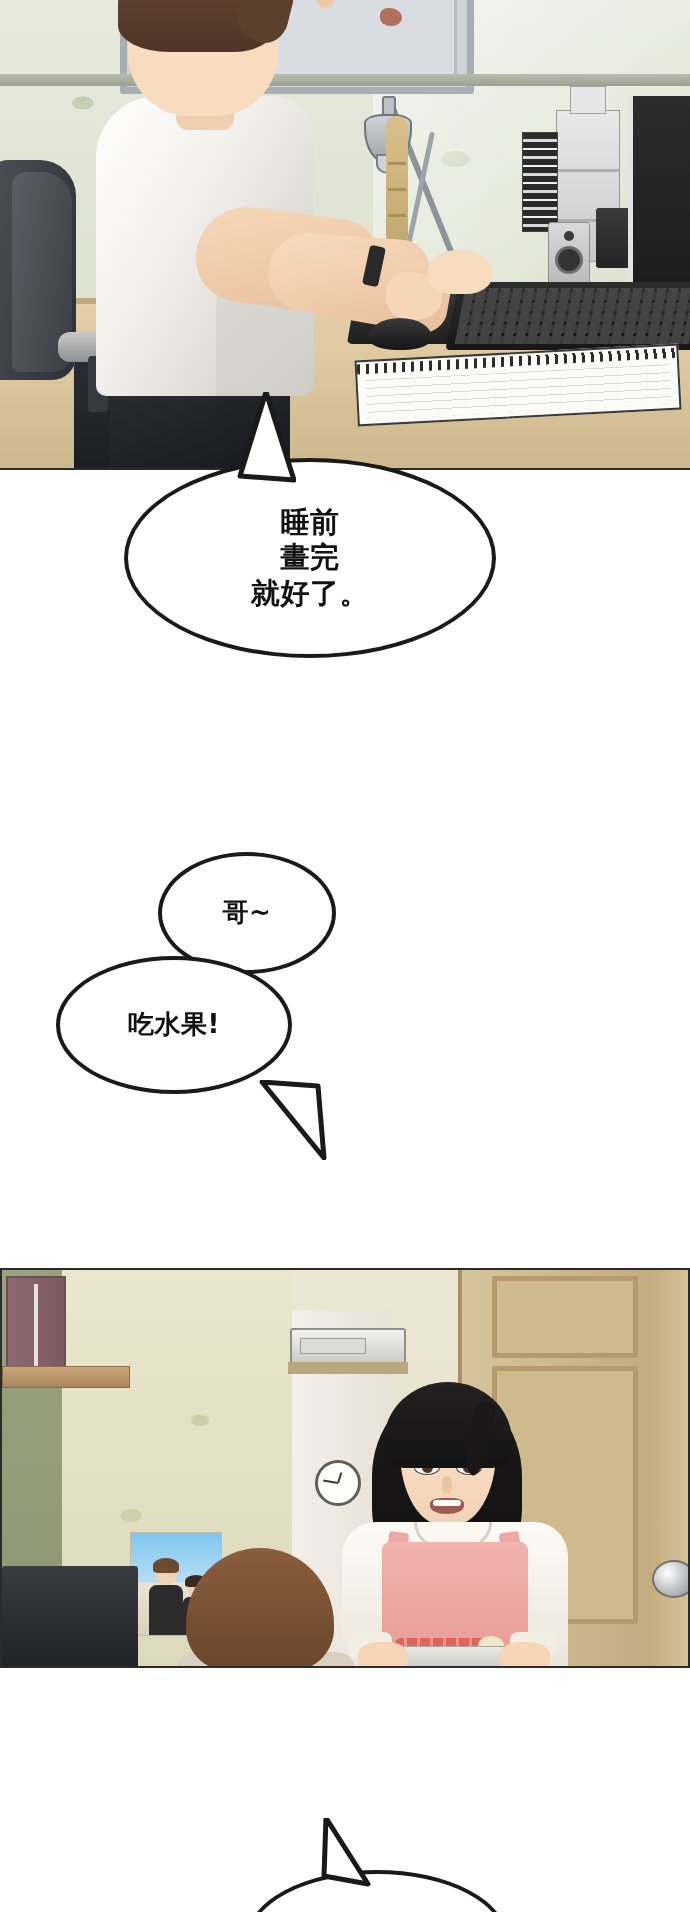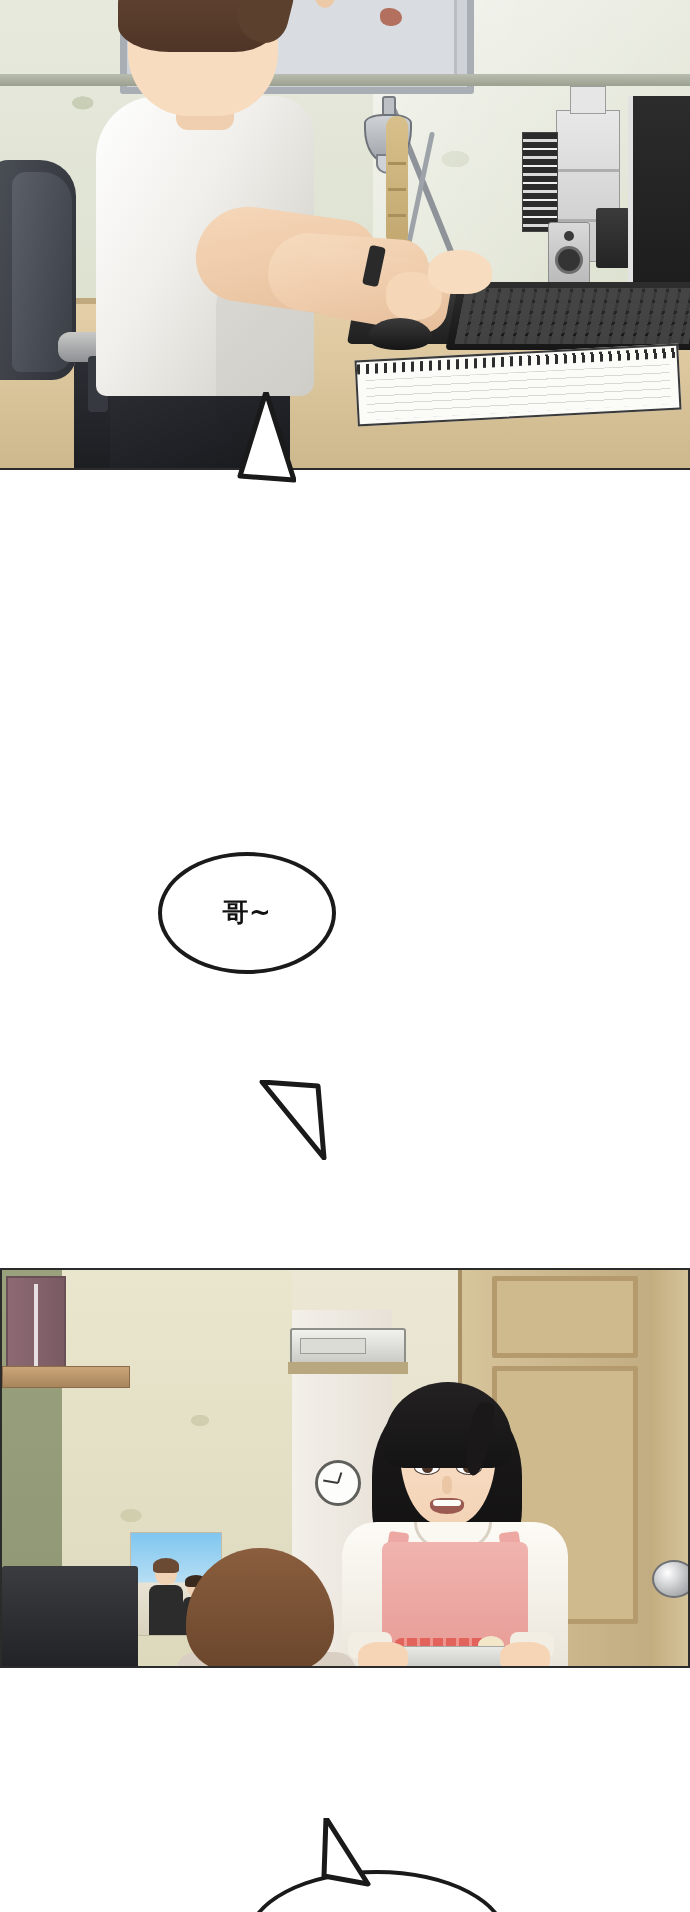--- a/index.html
+++ b/index.html
@@ -562,25 +562,33 @@
     <div class="notepad">
       <div class="rings"></div>
       <div class="lines"></div>
     </div>
   </div>
 
   <svg id="tail-sleep" class="tail-spike" viewBox="0 0 60 92">
     <path d="M30 0 L58 88 L4 84 Z" fill="#ffffff" stroke="#1a1a1a" stroke-width="5" stroke-linejoin="round"></path>
   </svg>
 
+  <div class="bubble" id="bubble-sleep">
+    <div class="txt">睡前
+畫完
+就好了。</div>
+  </div>
 
   <div class="bubble" id="bubble-ge">
     <div class="txt">哥~</div>
   </div>
 
+  <div class="bubble" id="bubble-fruit">
+    <div class="txt">吃水果!</div>
+  </div>
 
   <svg id="tail-fruit" viewBox="0 0 70 80">
     <path d="M4 2 L66 78 L60 6 Z" fill="#ffffff" stroke="#1a1a1a" stroke-width="5" stroke-linejoin="round"></path>
   </svg>
 
   <div class="panel" id="panel-kitchen">
     <div class="k-leftwall"></div>
     <div class="k-wall"></div>
     <div class="k-wall-floral"></div>
     <div class="k-cabinet">

